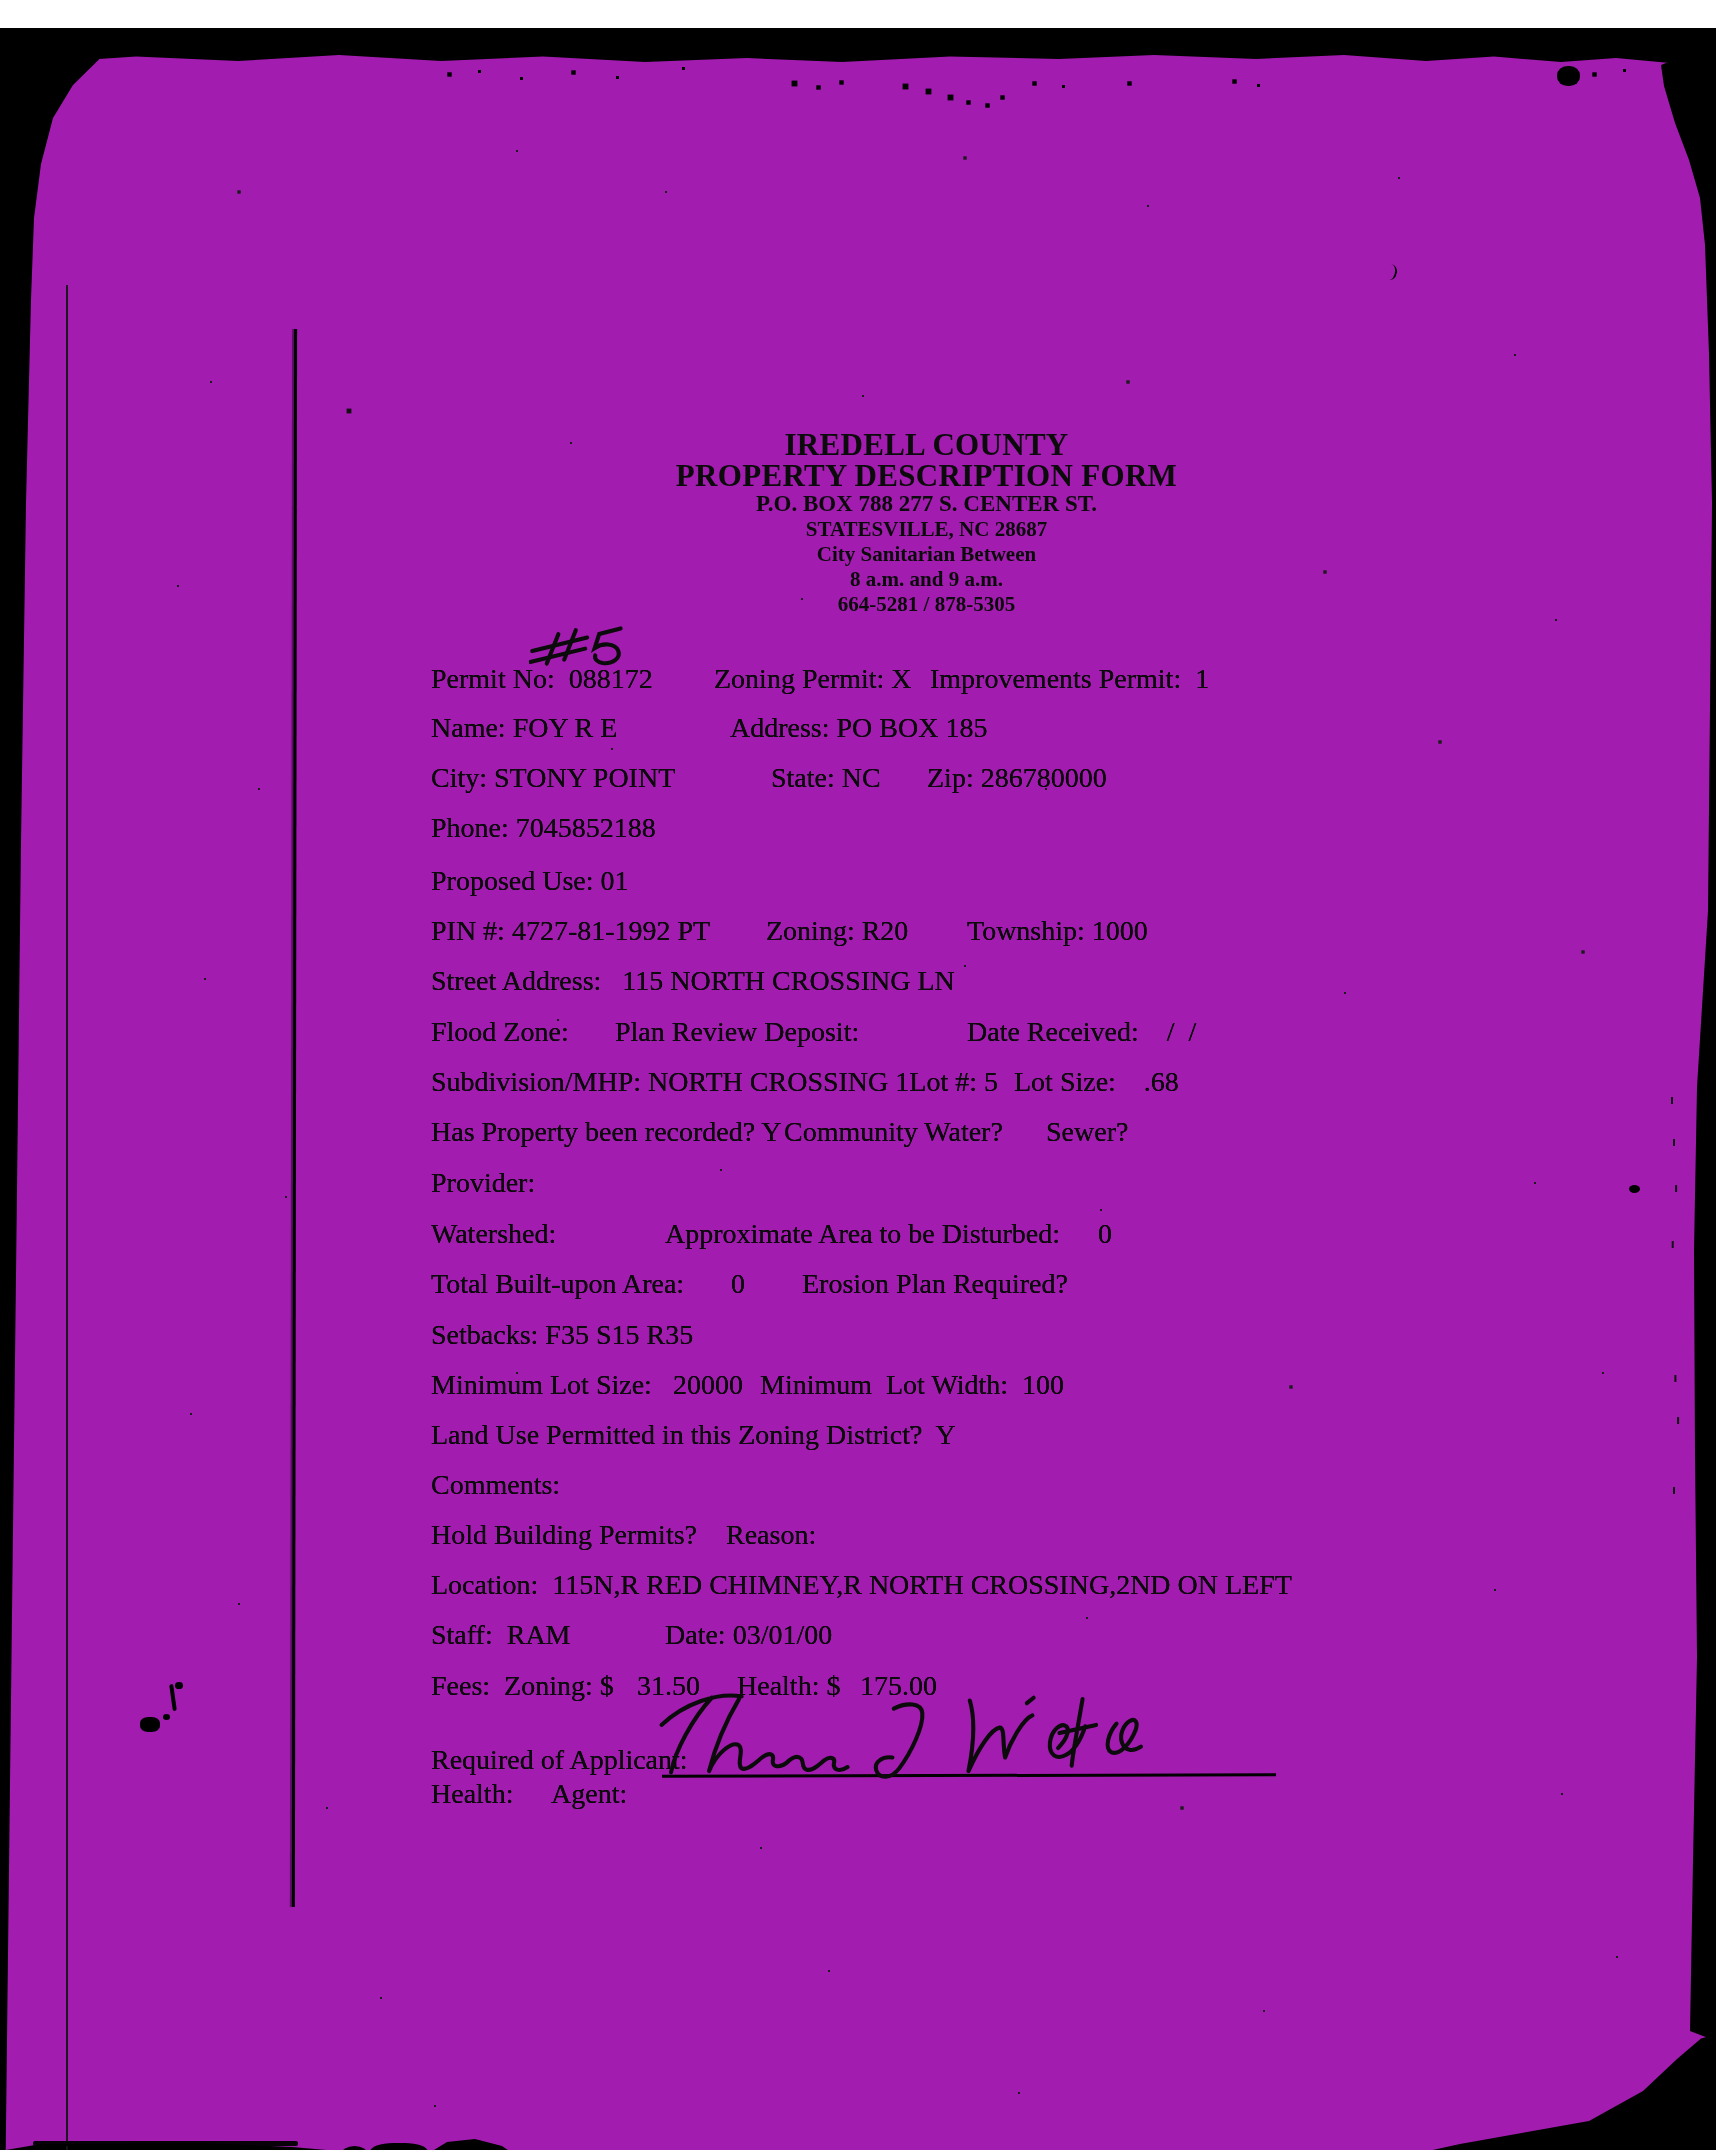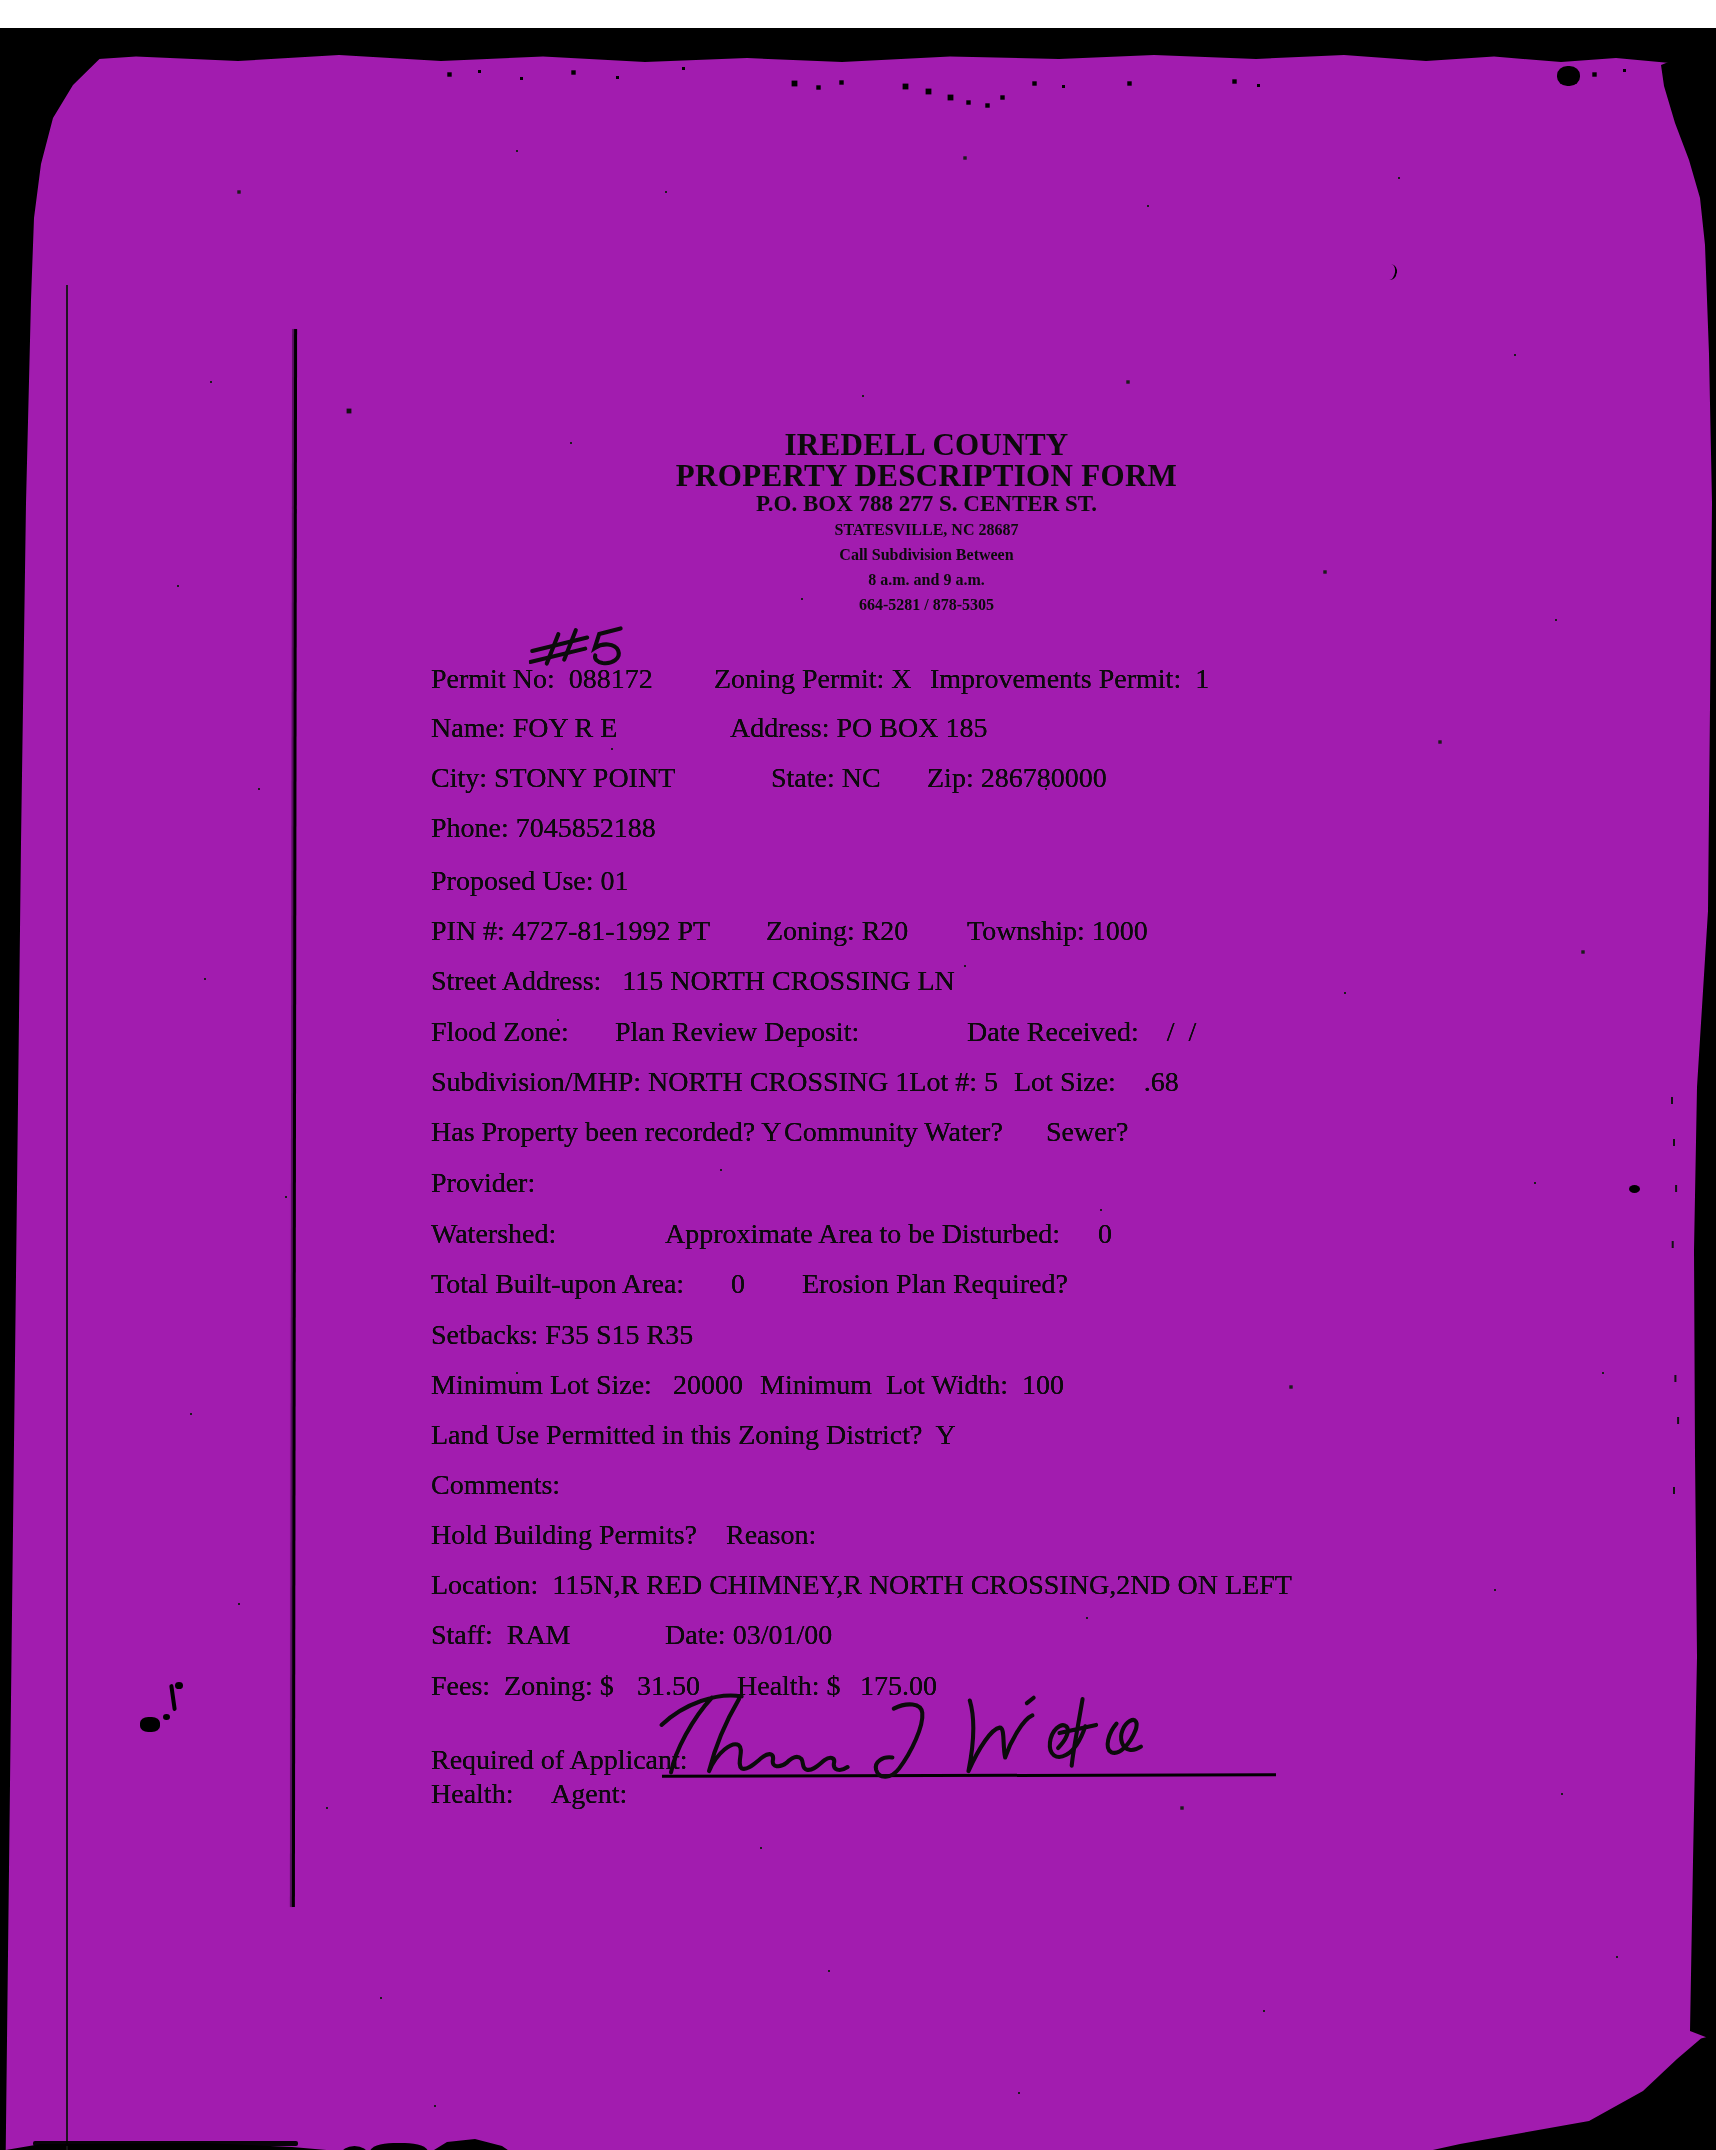--- a/index.html
+++ b/index.html
@@ -67,21 +67,21 @@
       1062px 57px 0 0 #000,1128px 54px 0 0.7px #000,1233px 52px 0 0.7px #000,1257px 56px 0 0 #000,
       1593px 45px 0 0.7px #000,1623px 41px 0 0 #000;}
   .edge-ticks{position:absolute;left:1671px;top:1069px;width:2px;height:6.8px;background:#111;
     box-shadow:2px 42px 0 0 #111,4.1px 88px 0 0 #111,0.7px 144px 0 0 #111,3.4px 278px 0 0 #111,
       6.1px 320px 0 0 #111,2px 390px 0 0 #111;}
 
   
   .hdr{position:absolute;left:407px;top:401px;width:1039px;text-align:center;font-weight:bold;}
   .hdr .h-big{font-size:31px;line-height:31px;letter-spacing:0.3px;}
   .hdr .h-med{font-size:23px;line-height:26px;}
-  .hdr .h-sm{font-size:16px;line-height:25px;}
+  .hdr .h-sm{font-size:21px;line-height:25px;}
 
   .row{position:absolute;left:17px;top:0;width:1716px;height:34px;font-size:28px;padding-left:17px;}
   .seg{position:absolute;white-space:pre;text-shadow:0 0 0.4px #000;}
 
   .sig-underline{position:absolute;left:662px;top:1746px;width:614px;height:3.4px;background:#000;transform:rotate(-.15deg);}
   .svg-mark{position:absolute;}
 </style>
 </head>
 <body>
 
@@ -105,21 +105,21 @@
   <div class="mark-left2b"></div>
   <div class="speckles"></div>
   <div class="top-debris"></div>
   <div class="edge-ticks"></div>
 
   <div class="hdr">
     <div class="h-big">IREDELL COUNTY</div>
     <div class="h-big">PROPERTY DESCRIPTION FORM</div>
     <div class="h-med">P.O. BOX 788  277 S. CENTER ST.</div>
     <div class="h-sm">STATESVILLE, NC 28687</div>
-    <div class="h-sm">Call Subdivision Between</div>
+    <div class="h-sm">City Sanitarian Between</div>
     <div class="h-sm">8 a.m. and 9 a.m.</div>
     <div class="h-sm">664-5281 / 878-5305</div>
   </div>
 
   <svg class="svg-mark" role="img" style="left:528px;top:595px;width:102px;height:48px;transform:rotate(-4deg);" viewBox="0 0 150 70" aria-label="#5">
     <g fill="none" stroke="#0b0b0b" stroke-width="6" stroke-linecap="round">
       <path d="M46 14 L26 56"></path>
       <path d="M72 10 L52 52"></path>
       <path d="M6 36 L88 22"></path>
       <path d="M2 52 L84 38"></path>

